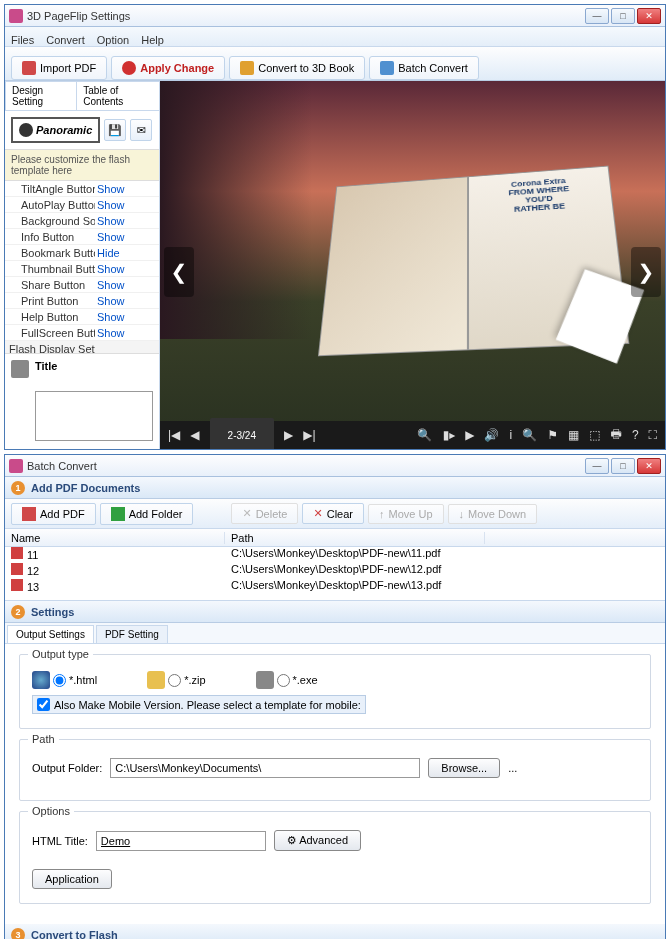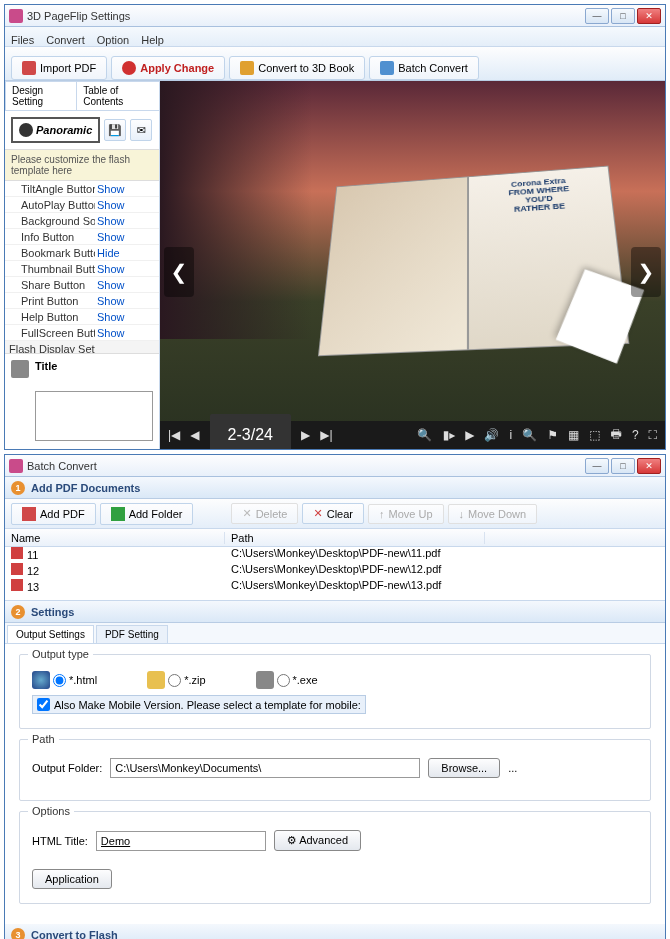--- a/index.html
+++ b/index.html
@@ -38,21 +38,21 @@
 .trees{position:absolute;left:0;top:0;width:30%;height:70%;background:linear-gradient(90deg,#2a1820 0%,transparent 100%)}
 .book{position:absolute;left:32%;top:22%;width:58%;height:52%;transform:perspective(600px) rotateX(25deg) rotateY(-8deg)}
 .page{position:absolute;top:0;width:50%;height:100%;background:#e8e0d0;border:1px solid #999}
 .page.l{left:0;background:linear-gradient(135deg,#d8c8b0,#f0e8d8)}
 .page.r{right:0;background:linear-gradient(#f5f0e8,#e0d8c8);padding:8px}
 .page.r .txt{font-size:9px;color:#1a3a6a;font-weight:bold;text-align:center}
 .page.r .curl{position:absolute;right:-5%;bottom:-5%;width:40%;height:40%;background:#fff;transform:rotate(25deg);box-shadow:-2px -2px 6px rgba(0,0,0,.3)}
 .navarr{position:absolute;top:45%;width:30px;height:50px;background:rgba(0,0,0,.4);color:#fff;display:flex;align-items:center;justify-content:center;font-size:20px;border-radius:4px}
 .navarr.l{left:4px}.navarr.r{right:4px}
 .pbar{position:absolute;bottom:0;left:0;right:0;height:28px;background:#1a1a1a;display:flex;align-items:center;padding:0 8px;gap:10px;color:#ccc}
-.pbar .pg{background:#333;padding:12px 18px;border-radius:2px;color:#fff;font-size:16px}
+.pbar .pg{background:#333;padding:12px 18px;border-radius:2px;color:#fff;font-size:10px}
 .pbar .sp{flex:1}
 .pbar .ic{font-size:12px;color:#ddd;cursor:pointer}
 
 .section{display:flex;align-items:center;background:linear-gradient(#f4f8fd,#dae8f7);height:22px;padding:0 6px;border-bottom:1px solid #b8cce4;gap:6px}
 .section .num{width:14px;height:14px;border-radius:50%;color:#fff;font-size:9px;display:flex;align-items:center;justify-content:center;font-weight:bold}
 .n1{background:#e89030}.n2{background:#e89030}.n3{background:#e89030}
 .section .lbl{font-weight:bold;color:#2a4a7a}
 .btoolbar{background:linear-gradient(#fdfdfe,#e4eef9);height:30px;display:flex;align-items:center;padding:0 6px;gap:4px;border-bottom:1px solid #c8d8ec}
 .bbtn{display:flex;align-items:center;gap:4px;padding:3px 10px;border:1px solid #c0d4ea;border-radius:2px;background:linear-gradient(#fdfdfe,#f0f5fb)}
 .bbtn.dis{color:#aaa;border-color:#e0e0e0}

